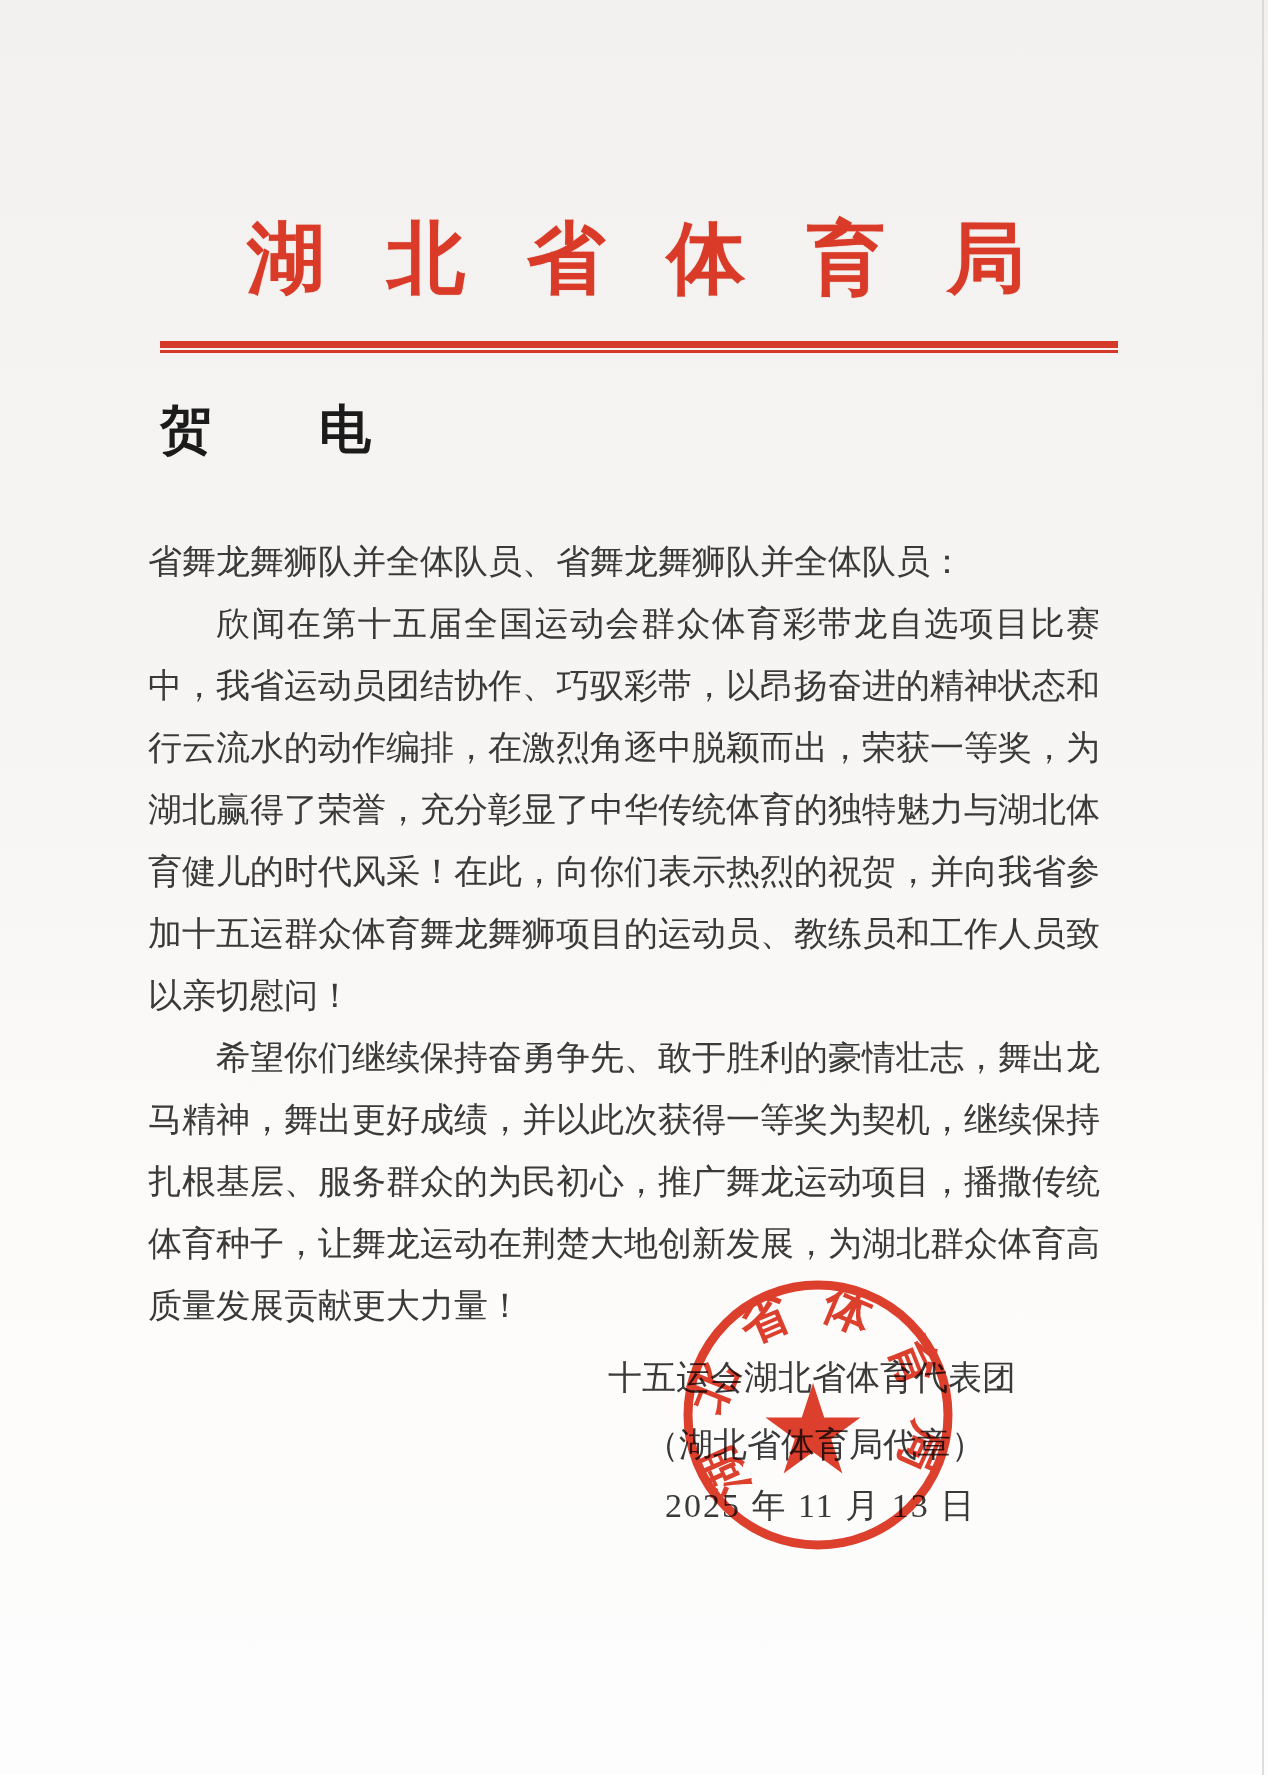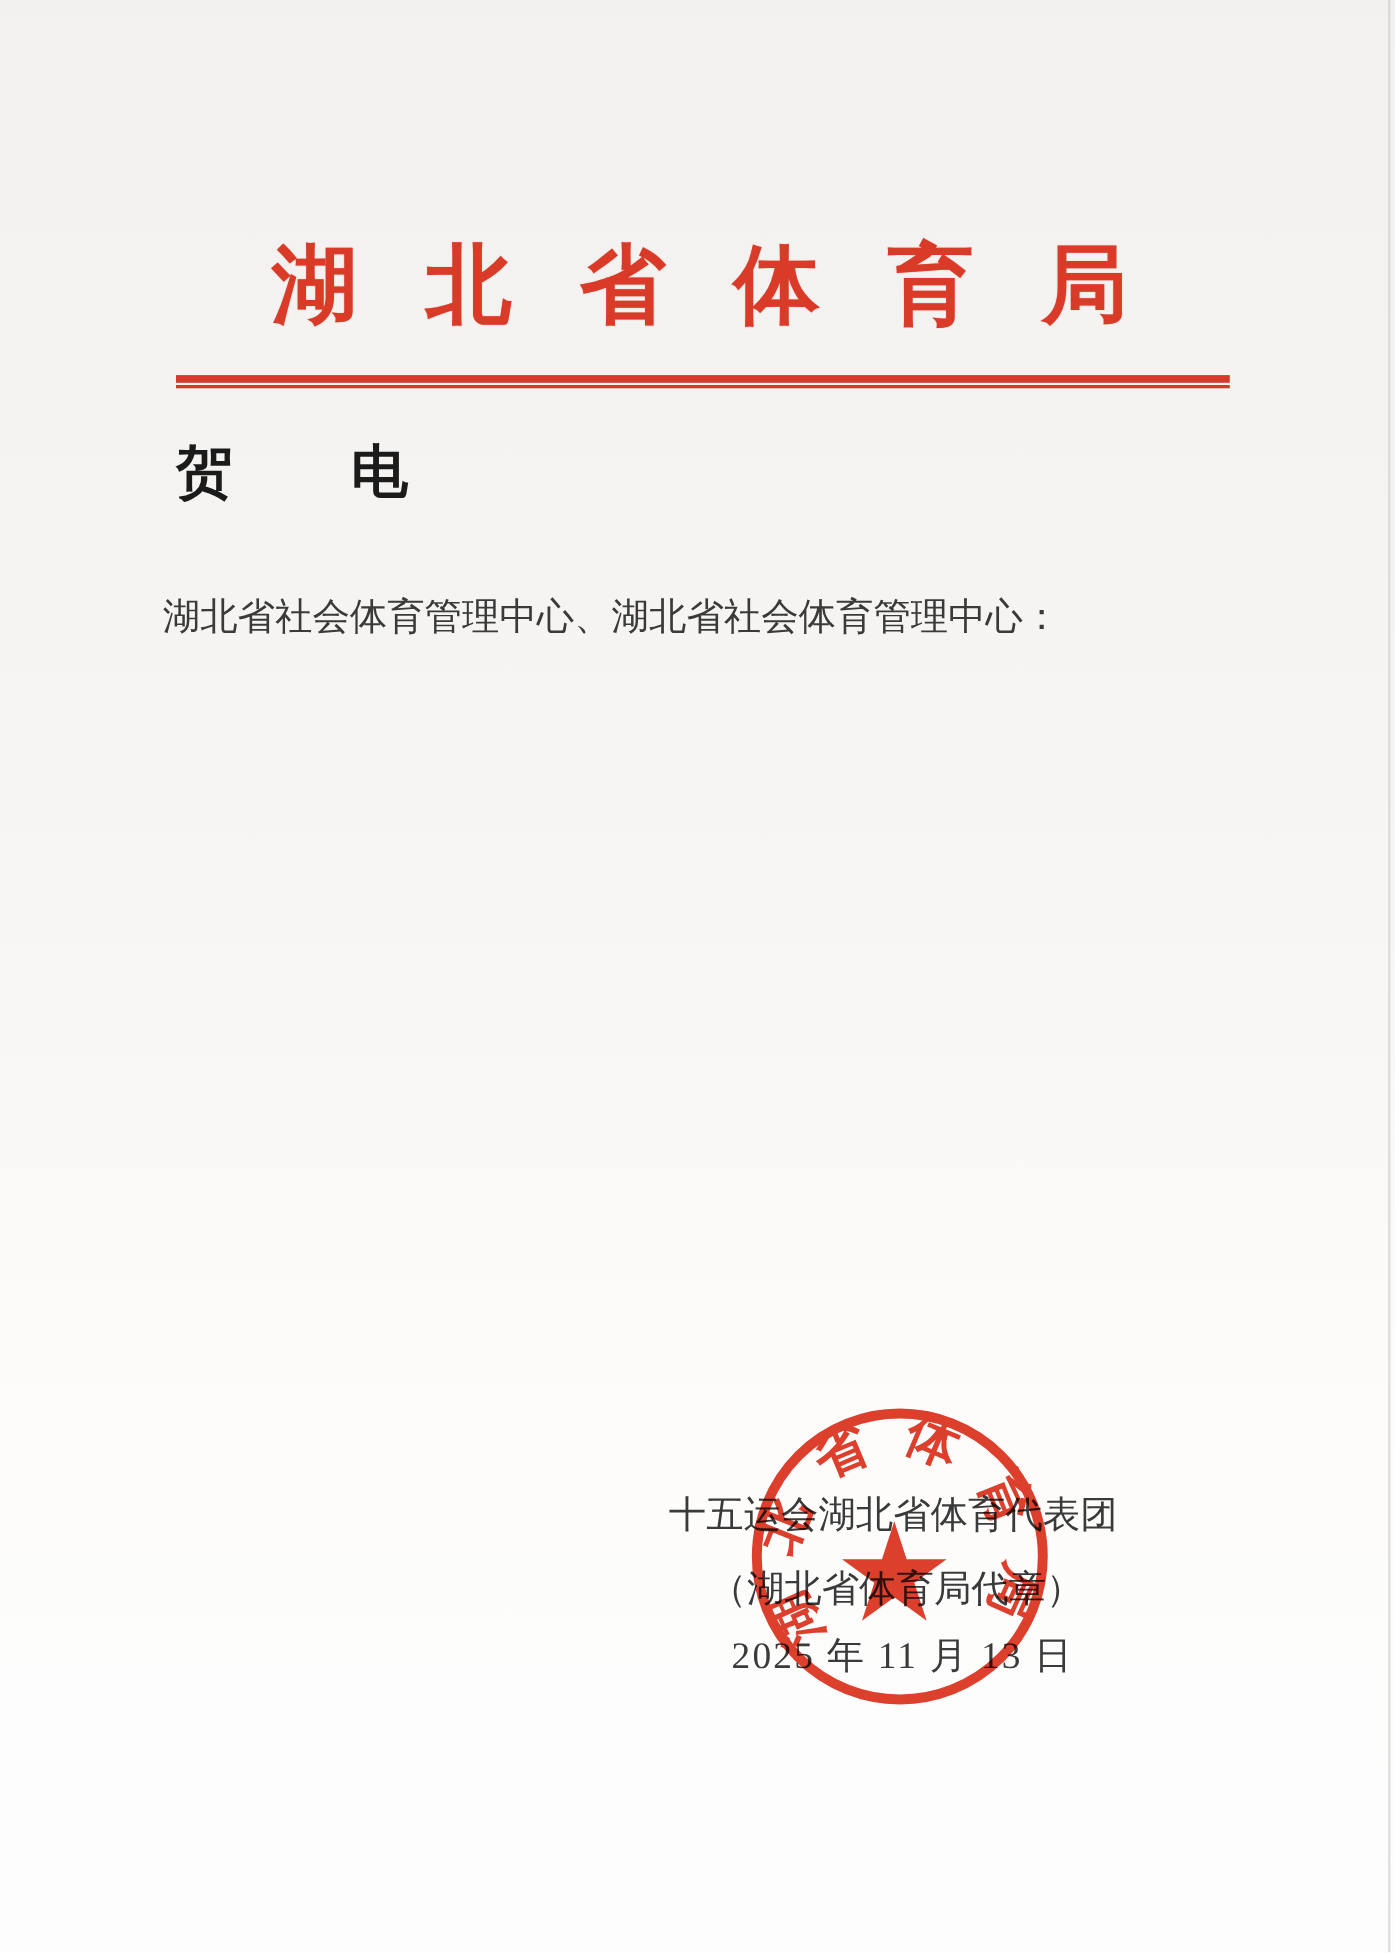--- a/index.html
+++ b/index.html
@@ -52,21 +52,23 @@
 
 <div class="rule">
   <div class="thick"></div>
   <div class="gap"></div>
   <div class="thin"></div>
 </div>
 
 <div class="doc-title">贺　　电</div>
 
 <div class="body-text">
-  <p>湖北省社会体育管理中心、湖北省社会体育管理中心：</p>
+  <p>省舞龙舞狮队并全体队员、省舞龙舞狮队并全体队员：</p>
+  <p class="indent">欣闻在第十五届全国运动会群众体育彩带龙自选项目比赛中，我省运动员团结协作、巧驭彩带，以昂扬奋进的精神状态和行云流水的动作编排，在激烈角逐中脱颖而出，荣获一等奖，为湖北赢得了荣誉，充分彰显了中华传统体育的独特魅力与湖北体育健儿的时代风采！在此，向你们表示热烈的祝贺，并向我省参加十五运群众体育舞龙舞狮项目的运动员、教练员和工作人员致以亲切慰问！</p>
+  <p class="indent">希望你们继续保持奋勇争先、敢于胜利的豪情壮志，舞出龙马精神，舞出更好成绩，并以此次获得一等奖为契机，继续保持扎根基层、服务群众的为民初心，推广舞龙运动项目，播撒传统体育种子，让舞龙运动在荆楚大地创新发展，为湖北群众体育高质量发展贡献更大力量！</p>
 </div>
 
 <div class="sig-line sig-1">十五运会湖北省体育代表团</div>
 <div class="sig-line sig-2">（湖北省体育局代章）</div>
 <div class="sig-line sig-date">2025 年 11 月 13 日</div>
 
 <svg class="seal" viewBox="0 0 280 280" xmlns="http://www.w3.org/2000/svg">
 
   <circle cx="140" cy="140" r="130" fill="none" stroke="#dd2f1b" stroke-width="9"></circle>
 

